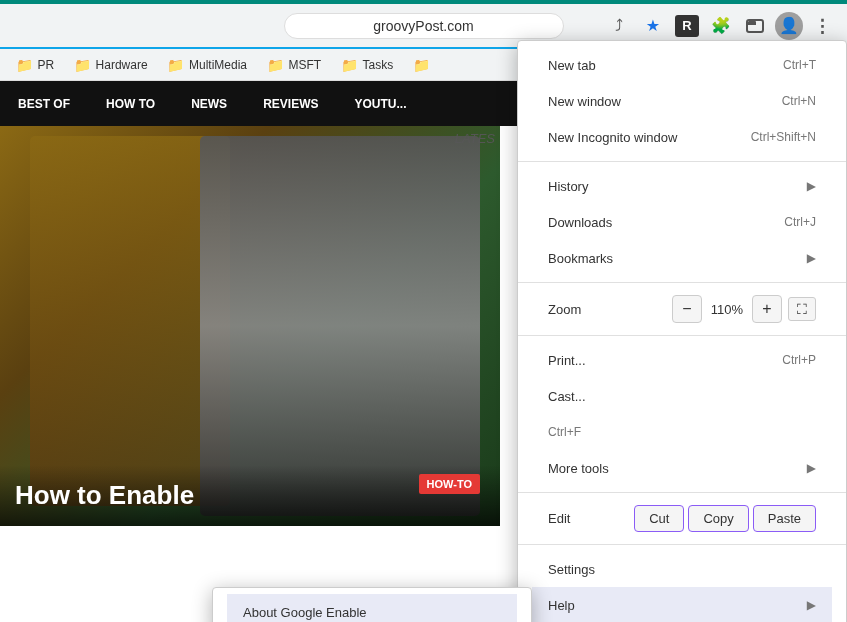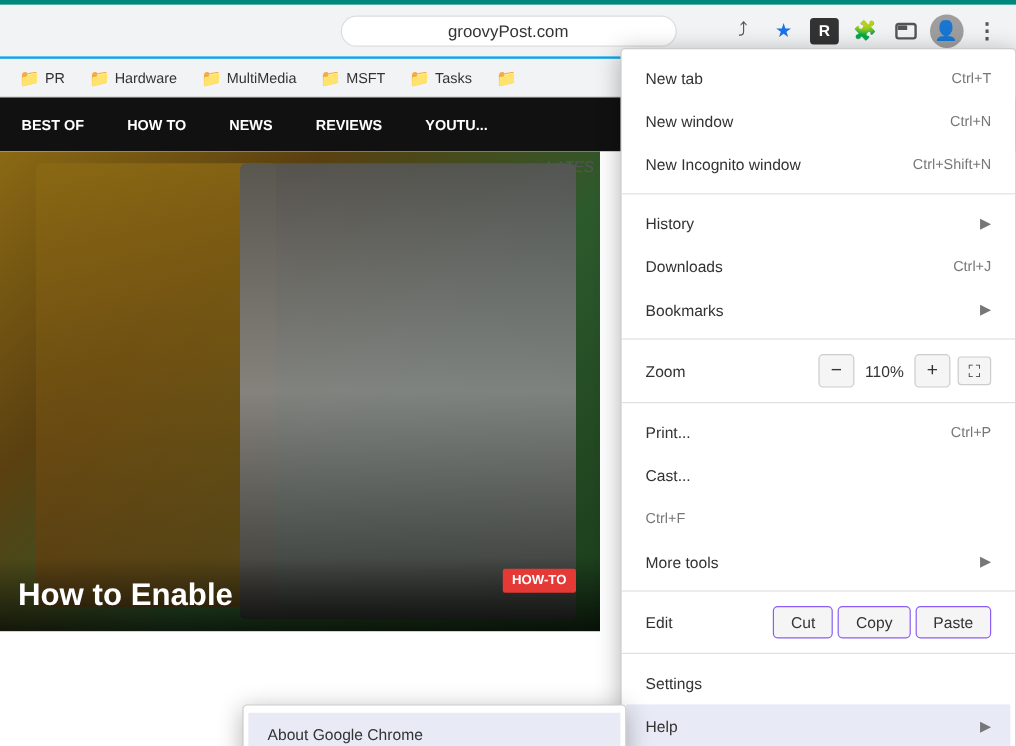--- a/index.html
+++ b/index.html
@@ -148,21 +148,21 @@
       width: 330px;
       background: #fff;
       border: 1px solid #ccc;
       border-radius: 4px;
       box-shadow: 0 4px 20px rgba(0,0,0,0.3);
       z-index: 1000;
       font-size: 13px;
       color: #333;
     }
     .menu-section {
-      padding: 6px 4px;
+      padding: 6px 14px;
       border-bottom: 1px solid #e0e0e0;
     }
     .menu-section:last-child { border-bottom: none; }
     .menu-item {
       display: flex;
       align-items: center;
       justify-content: space-between;
       padding: 8px 16px;
       cursor: pointer;
       min-height: 36px;
@@ -452,21 +452,21 @@
     <div class="menu-item">
       <span class="menu-item-label">Settings</span>
     </div>
     <div class="menu-item highlighted" style="position:relative;">
       <span class="menu-item-label">Help</span>
       <span class="menu-item-arrow"></span>
 
       <div class="help-submenu">
         <div class="menu-section">
           <div class="menu-item active">
-            <span class="menu-item-label">About Google Chrome</span>
+            <span class="menu-item-label">About Google Enable</span>
           </div>
 
         </div>
       </div>
     </div>
 
   </div>
 
 </div>
 

